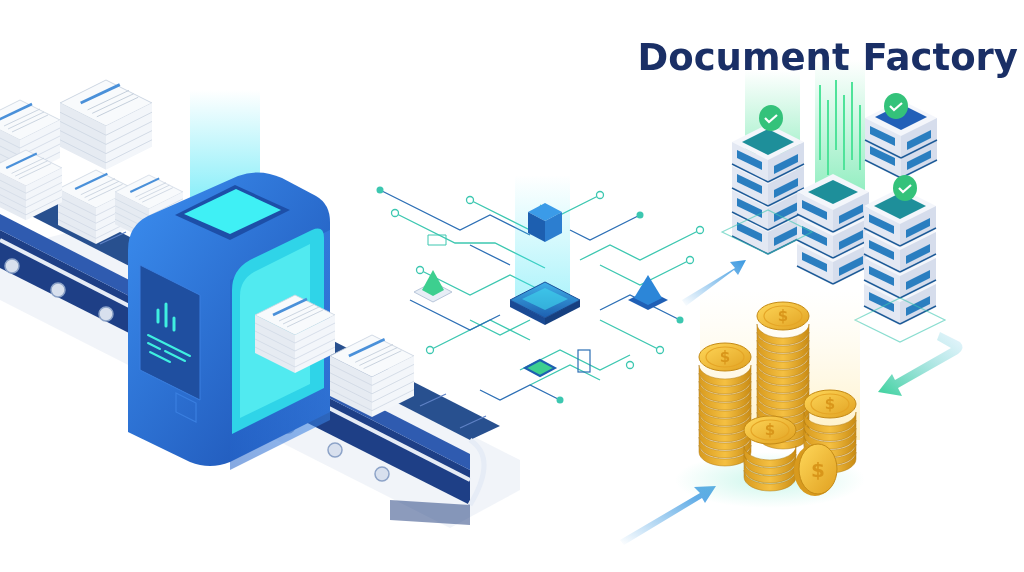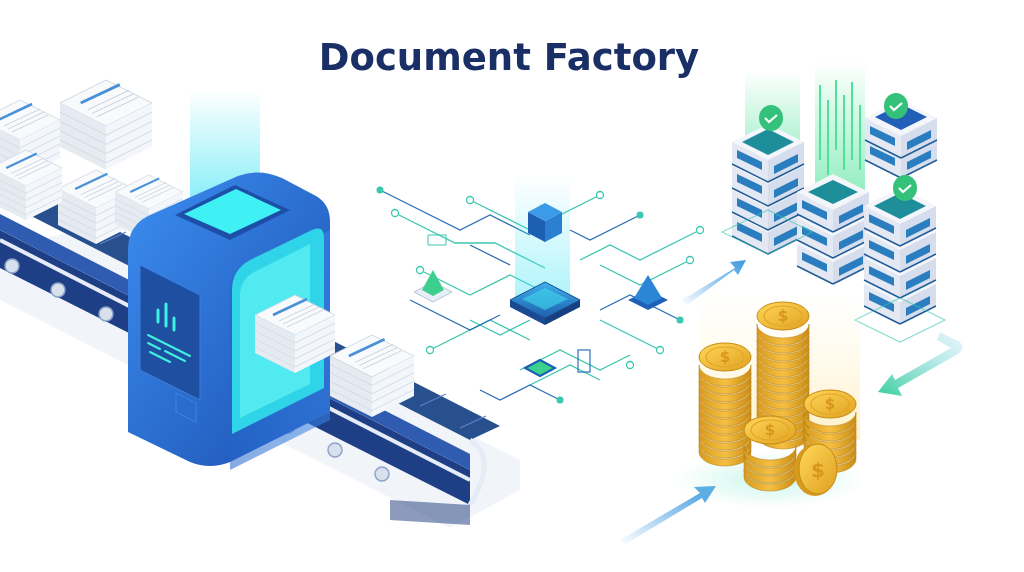--- a/index.html
+++ b/index.html
@@ -1,18 +1,18 @@
 <!DOCTYPE html>
 <html><head>
 <meta charset="utf-8">
 <style>
   html, body { margin: 0; padding: 0; background: #ffffff; }
   body { width: 1024px; height: 572px; overflow: hidden; position: relative; font-family: "Liberation Sans", sans-serif; }
   .title {
-    position: absolute; left: 0; top: 36px; width: 1018px; text-align: center;
+    position: absolute; left: 0; top: 36px; width: 1018px; text-align: right;
     font-family: "DejaVu Sans", sans-serif; font-weight: bold; font-size: 37px;
     color: #1a2f66; letter-spacing: 0px;
   }
   svg.scene { position: absolute; left: 0; top: 0; }
 </style>
 </head>
 <body>
 
 <div class="title">Document Factory</div>
 

